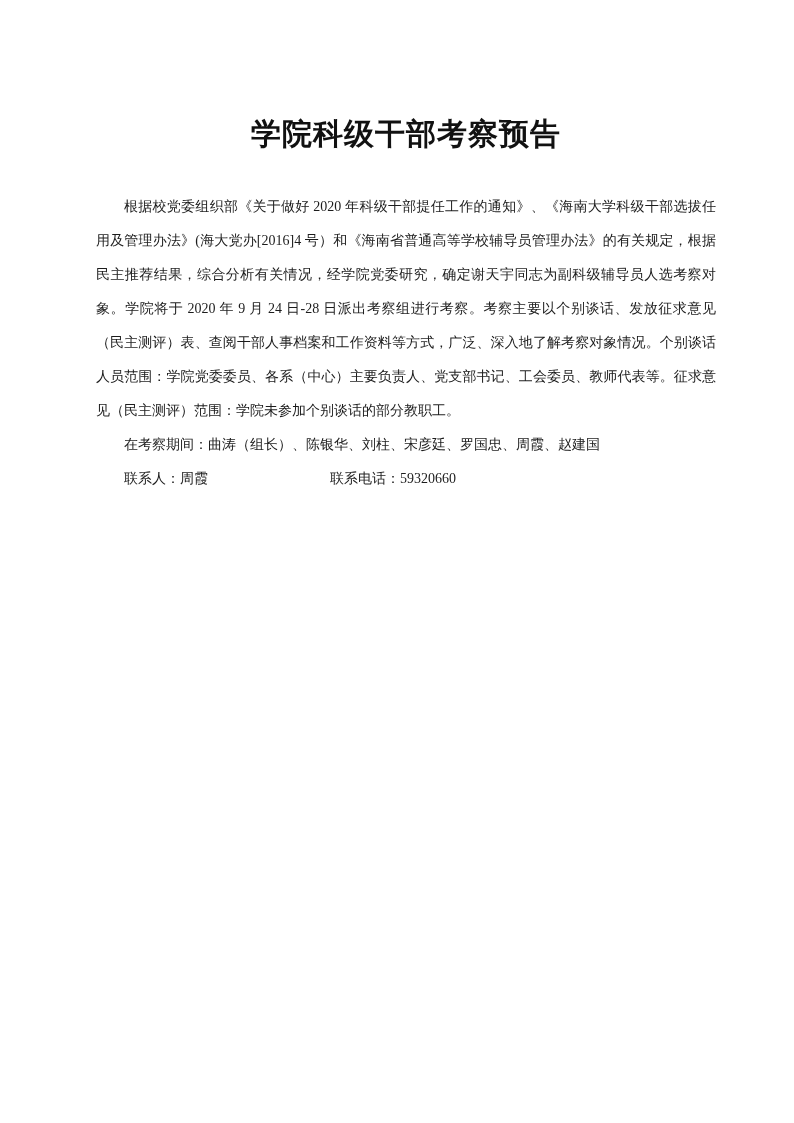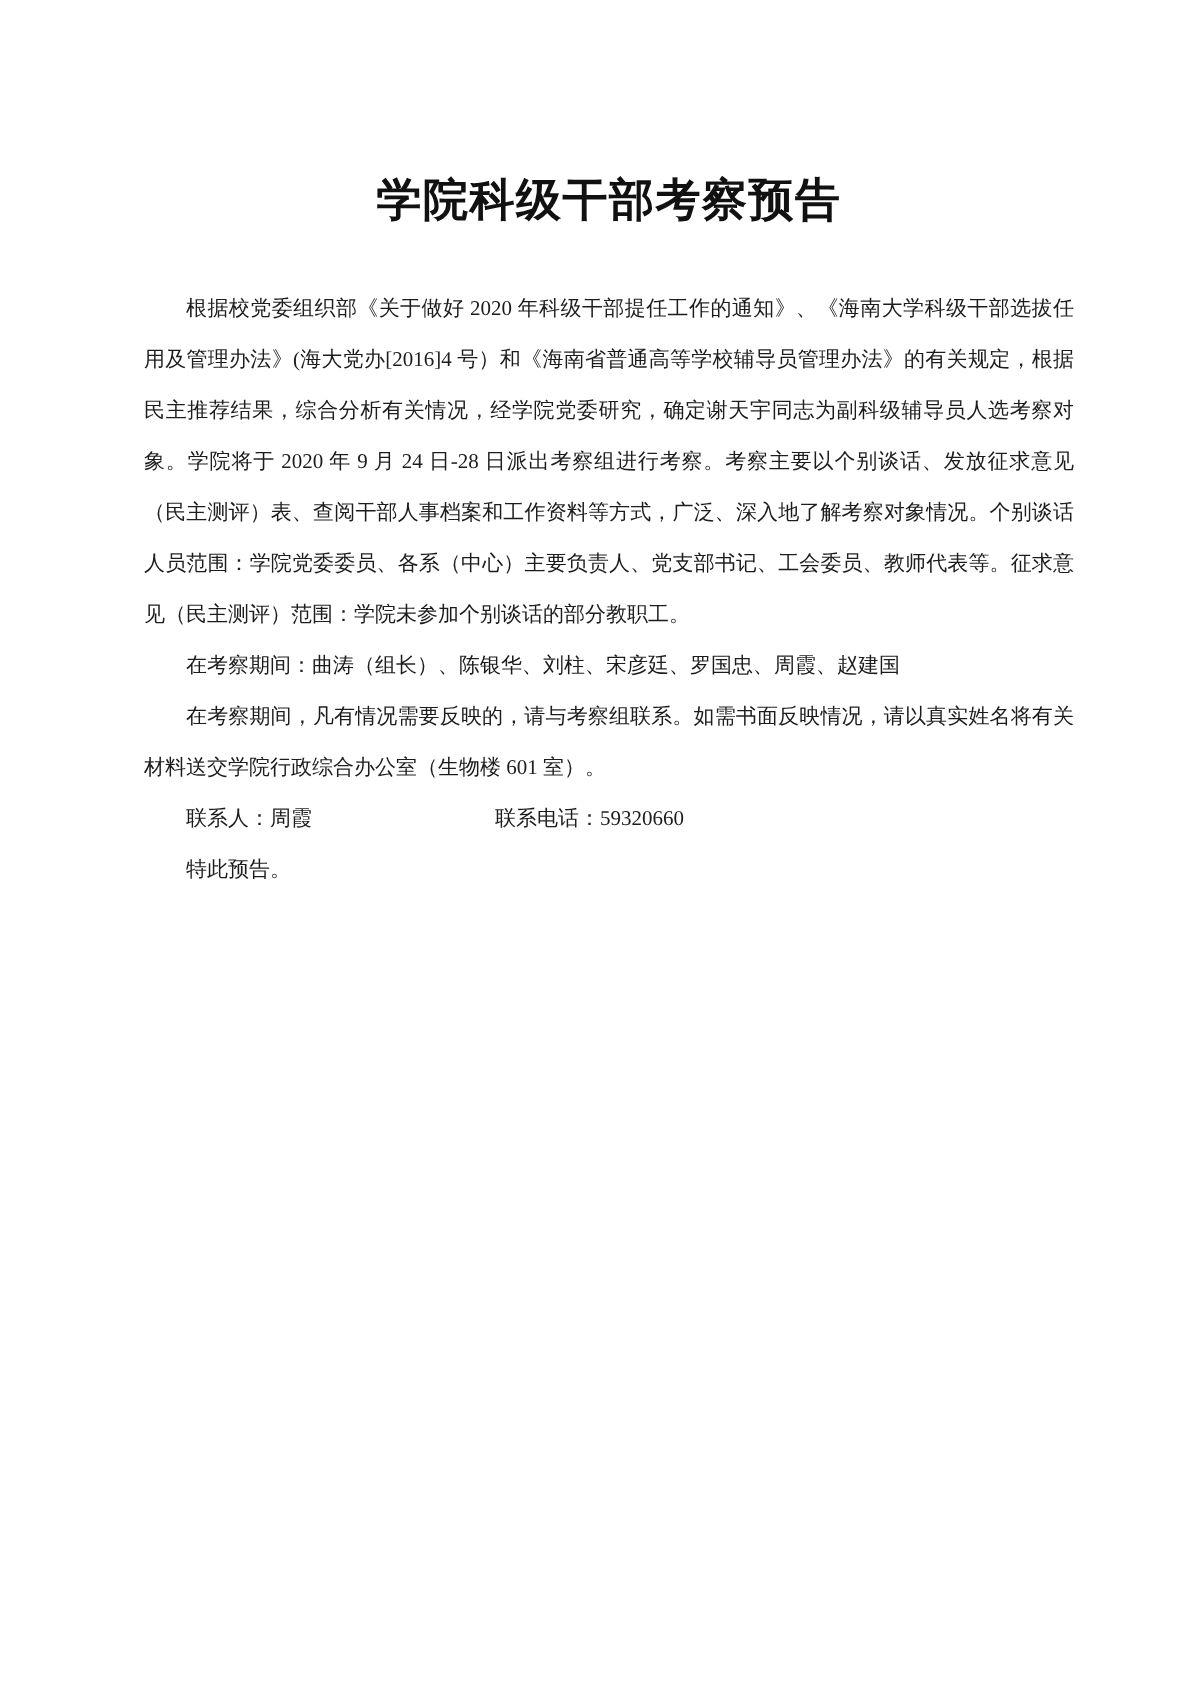--- a/index.html
+++ b/index.html
@@ -77,25 +77,23 @@
 </head>
 <body>
 
 <div class="page">
 
   <div class="content">
     <h1 class="doc-title">学院科级干部考察预告</h1>
 
     <p class="body">根据校党委组织部《关于做好 2020 年科级干部提任工作的通知》、《海南大学科级干部选拔任用及管理办法》(海大党办[2016]4 号）和《海南省普通高等学校辅导员管理办法》的有关规定，根据民主推荐结果，综合分析有关情况，经学院党委研究，确定谢天宇同志为副科级辅导员人选考察对象。学院将于 2020 年 9 月 24 日-28 日派出考察组进行考察。考察主要以个别谈话、发放征求意见（民主测评）表、查阅干部人事档案和工作资料等方式，广泛、深入地了解考察对象情况。个别谈话人员范围：学院党委委员、各系（中心）主要负责人、党支部书记、工会委员、教师代表等。征求意见（民主测评）范围：学院未参加个别谈话的部分教职工。</p>
     <p class="body">在考察期间：曲涛（组长）、陈银华、刘柱、宋彦廷、罗国忠、周霞、赵建国</p>
-    <p class="body">在考察期间，凡有情况需要反映的，请与考察组联系。如需书面反映情况，请以真实姓名将有关材料送交学院行政综合办公室（生物楼 601 室）。</p>
 
     <p class="body"><span>联系人：周霞</span><span class="contact-gap"></span><span>联系电话：59320660</span></p>
 
-    <p class="body">特此预告。</p>
   </div>
 
   <div class="watermark">SimP</div>
 
   <div class="signature-block">
     <div>中共海南大学生命科学与药学院委员会</div>
     <div>2020 年 9 月 23 日</div>
   </div>
 
   <div class="seal">

